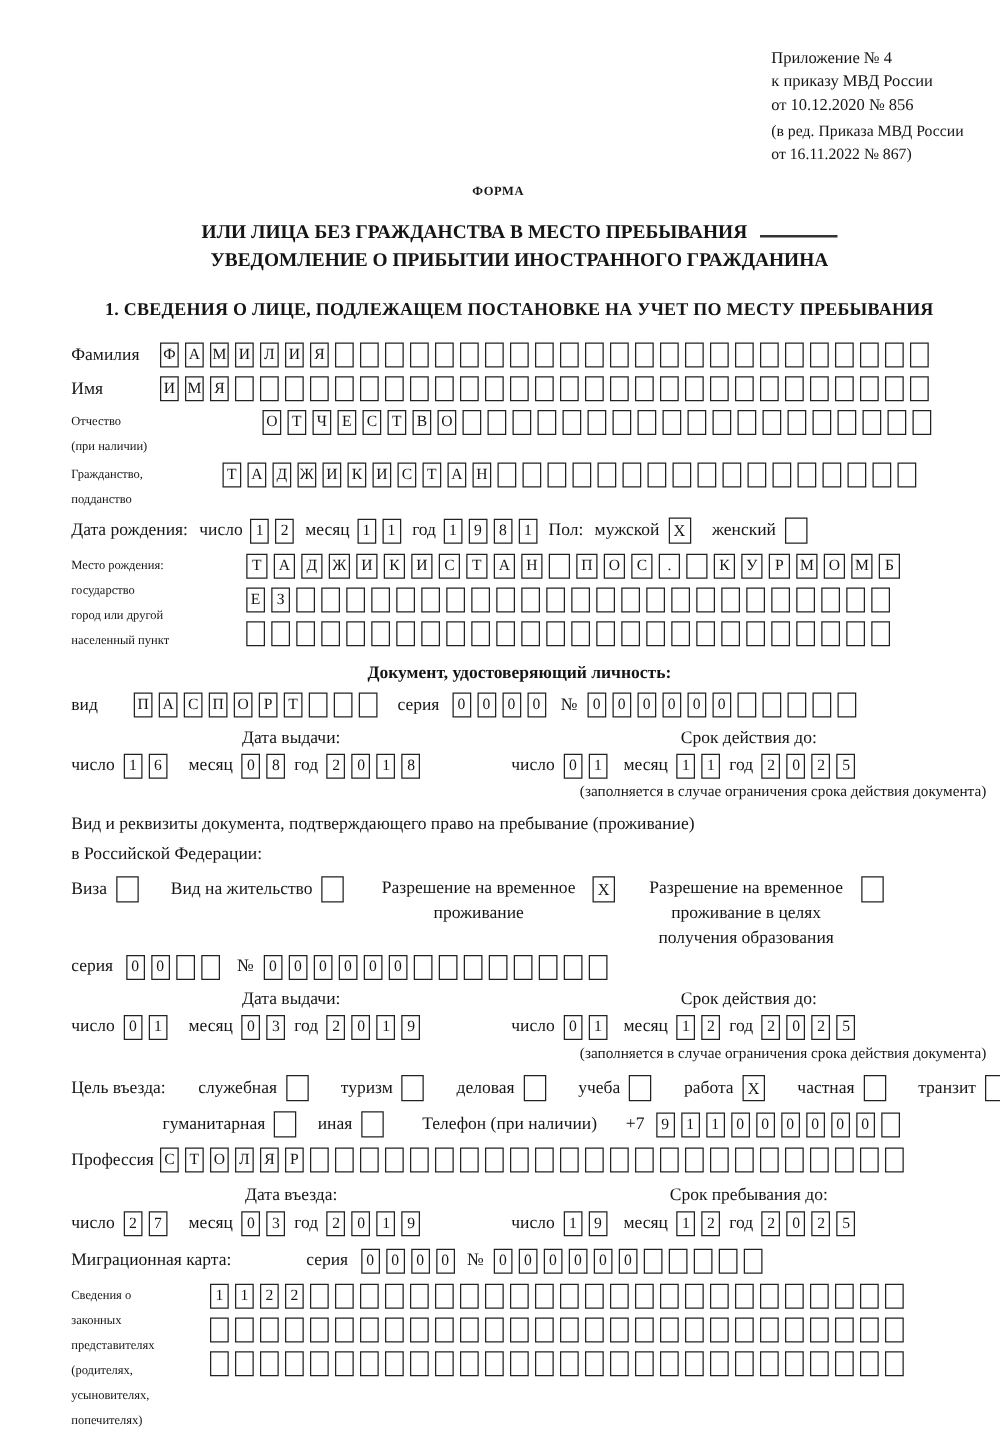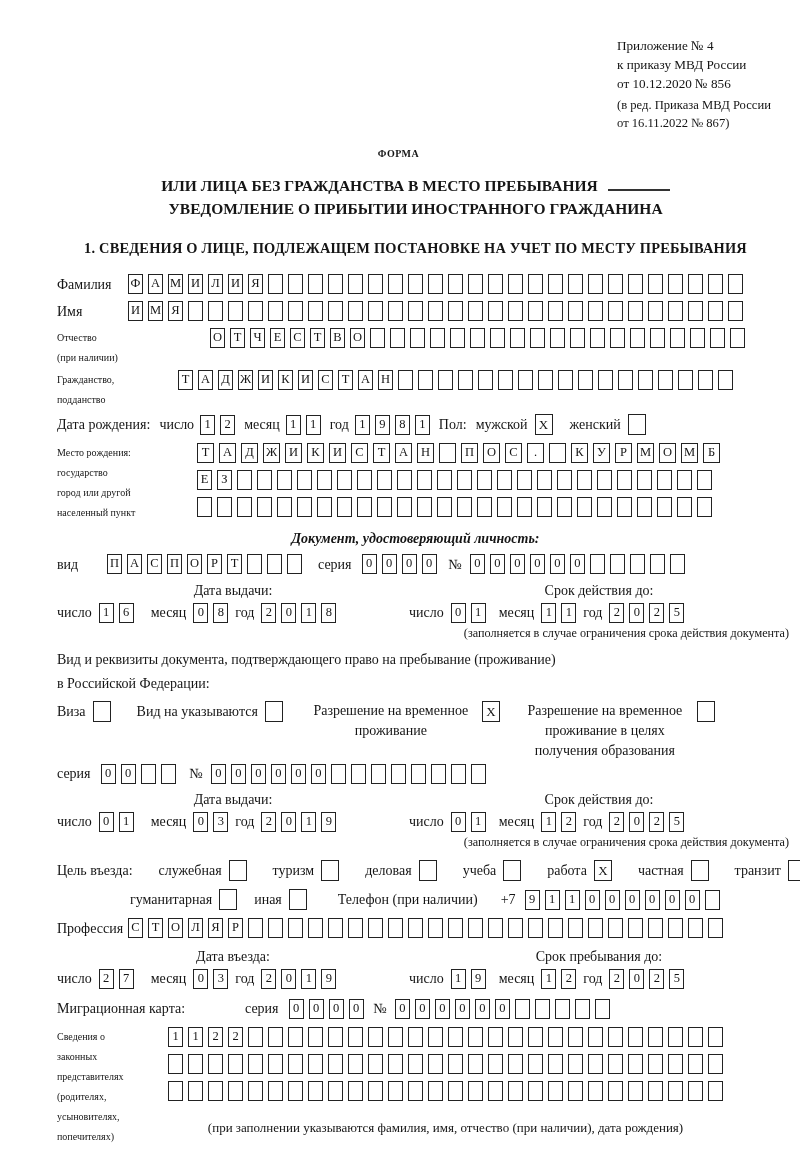--- a/index.html
+++ b/index.html
@@ -46,21 +46,21 @@
   .drow { display: flex; align-items: center; gap: 7px; }
   .dgrp { display: flex; align-items: center; gap: 6px; }
   .dnote { font-size: 12.2px; text-align: right; margin-top: 3px; white-space: nowrap; }
 
   .intro { font-size: 14px; margin-top: 11px; }
   .resopts { display: flex; align-items: flex-start; margin-top: 9px; }
   .optblock { text-align: center; font-size: 14px; line-height: 20px; }
   .pitem { display: inline-flex; align-items: center; gap: 7px; }
 
   .center-note { font-size: 13px; text-align: center; margin-top: 12px; }
-  .doc-heading { margin-top: 8px; text-align: center; font-weight: bold; font-size: 14px; font-style: italic; }
+  .doc-heading { margin-top: 8px; text-align: center; font-weight: bold; font-size: 14px; }
 </style>
 </head>
 <body>
 
 <div class="page">
 
   <div class="appendix">
     <div>Приложение № 4</div>
     <div>к приказу МВД России</div>
     <div>от 10.12.2020 № 856</div>
@@ -443,21 +443,21 @@
 
   <div class="intro">Вид и реквизиты документа, подтверждающего право на пребывание (проживание)</div>
   <div class="intro" style="margin-top:8px">в Российской Федерации:</div>
 
   <div class="resopts">
     <span class="pitem">
       <span class="lbl">Виза</span>
       <span class="cbx"></span>
     </span>
     <span class="pitem" style="margin-left:26px">
-      <span class="lbl">Вид на указываются</span>
+      <span class="lbl">Вид на жительство</span>
       <span class="cbx"></span>
     </span>
     <span class="pitem" style="margin-left:24px; align-items:flex-start">
       <span class="optblock" style="width:168px">Разрешение на временное проживание</span>
       <span class="cbx">X</span>
     </span>
     <span class="pitem" style="margin-left:20px; align-items:flex-start">
       <span class="optblock" style="width:170px">Разрешение на временное проживание в целях получения образования</span>
       <span class="cbx"></span>
     </span>
@@ -796,17 +796,16 @@
           <span class="cell"></span>
           <span class="cell"></span>
           <span class="cell"></span>
           <span class="cell"></span>
           <span class="cell"></span>
           <span class="cell"></span>
           <span class="cell"></span>
           <span class="cell"></span>
           <span class="cell"></span>
         </span>
-      <span class="center-note">(при заполнении указываются фамилия, имя, отчество (при наличии), дата рождения)</span>
     </span>
   </div>
 
 </div>
 
 </body></html>

